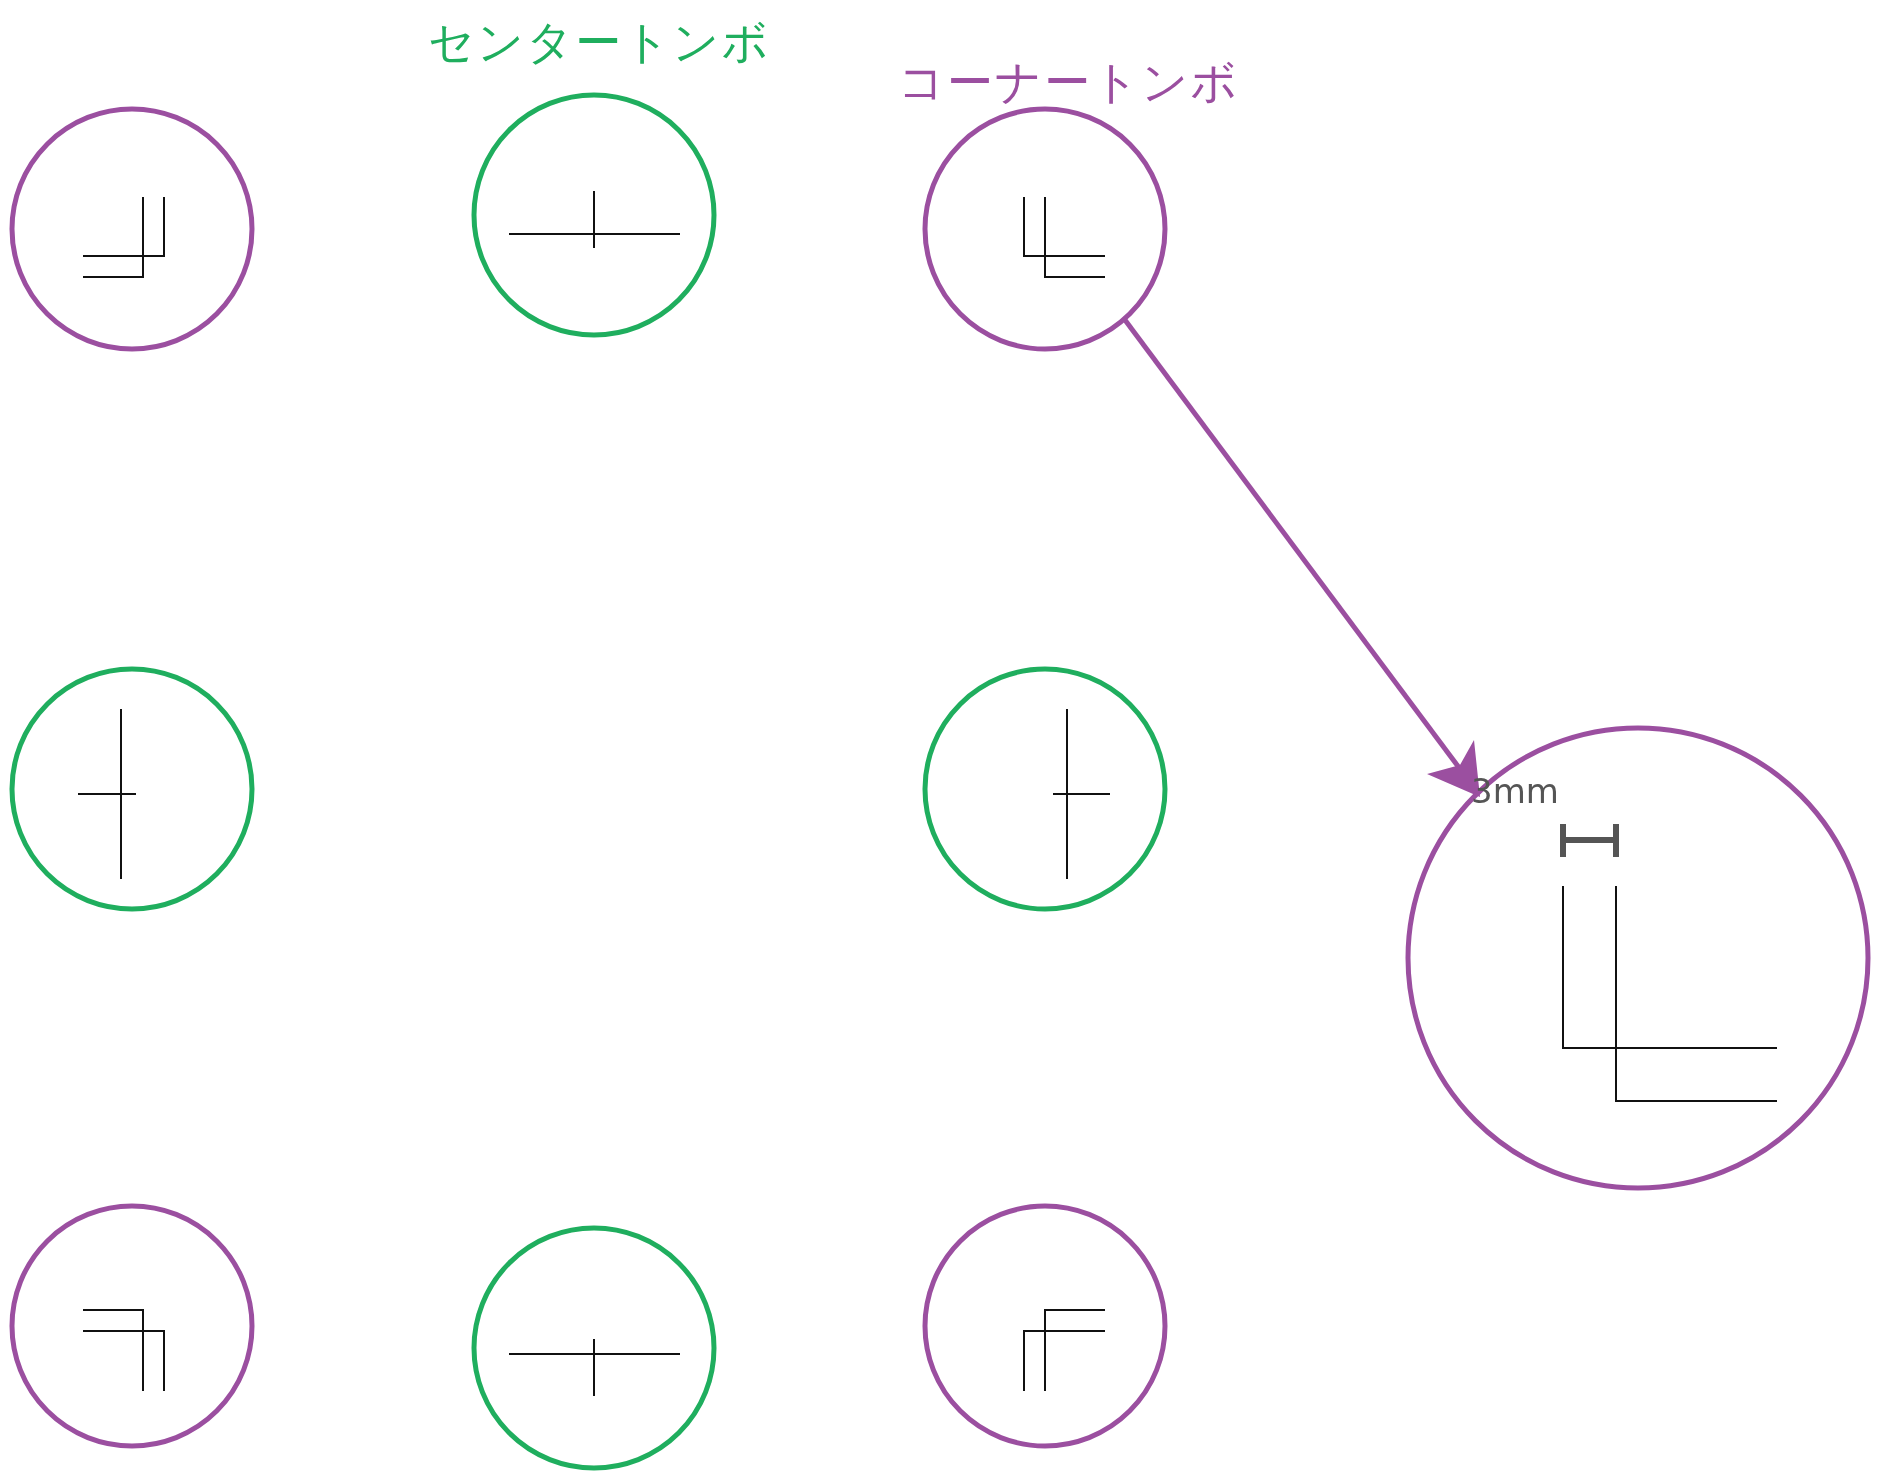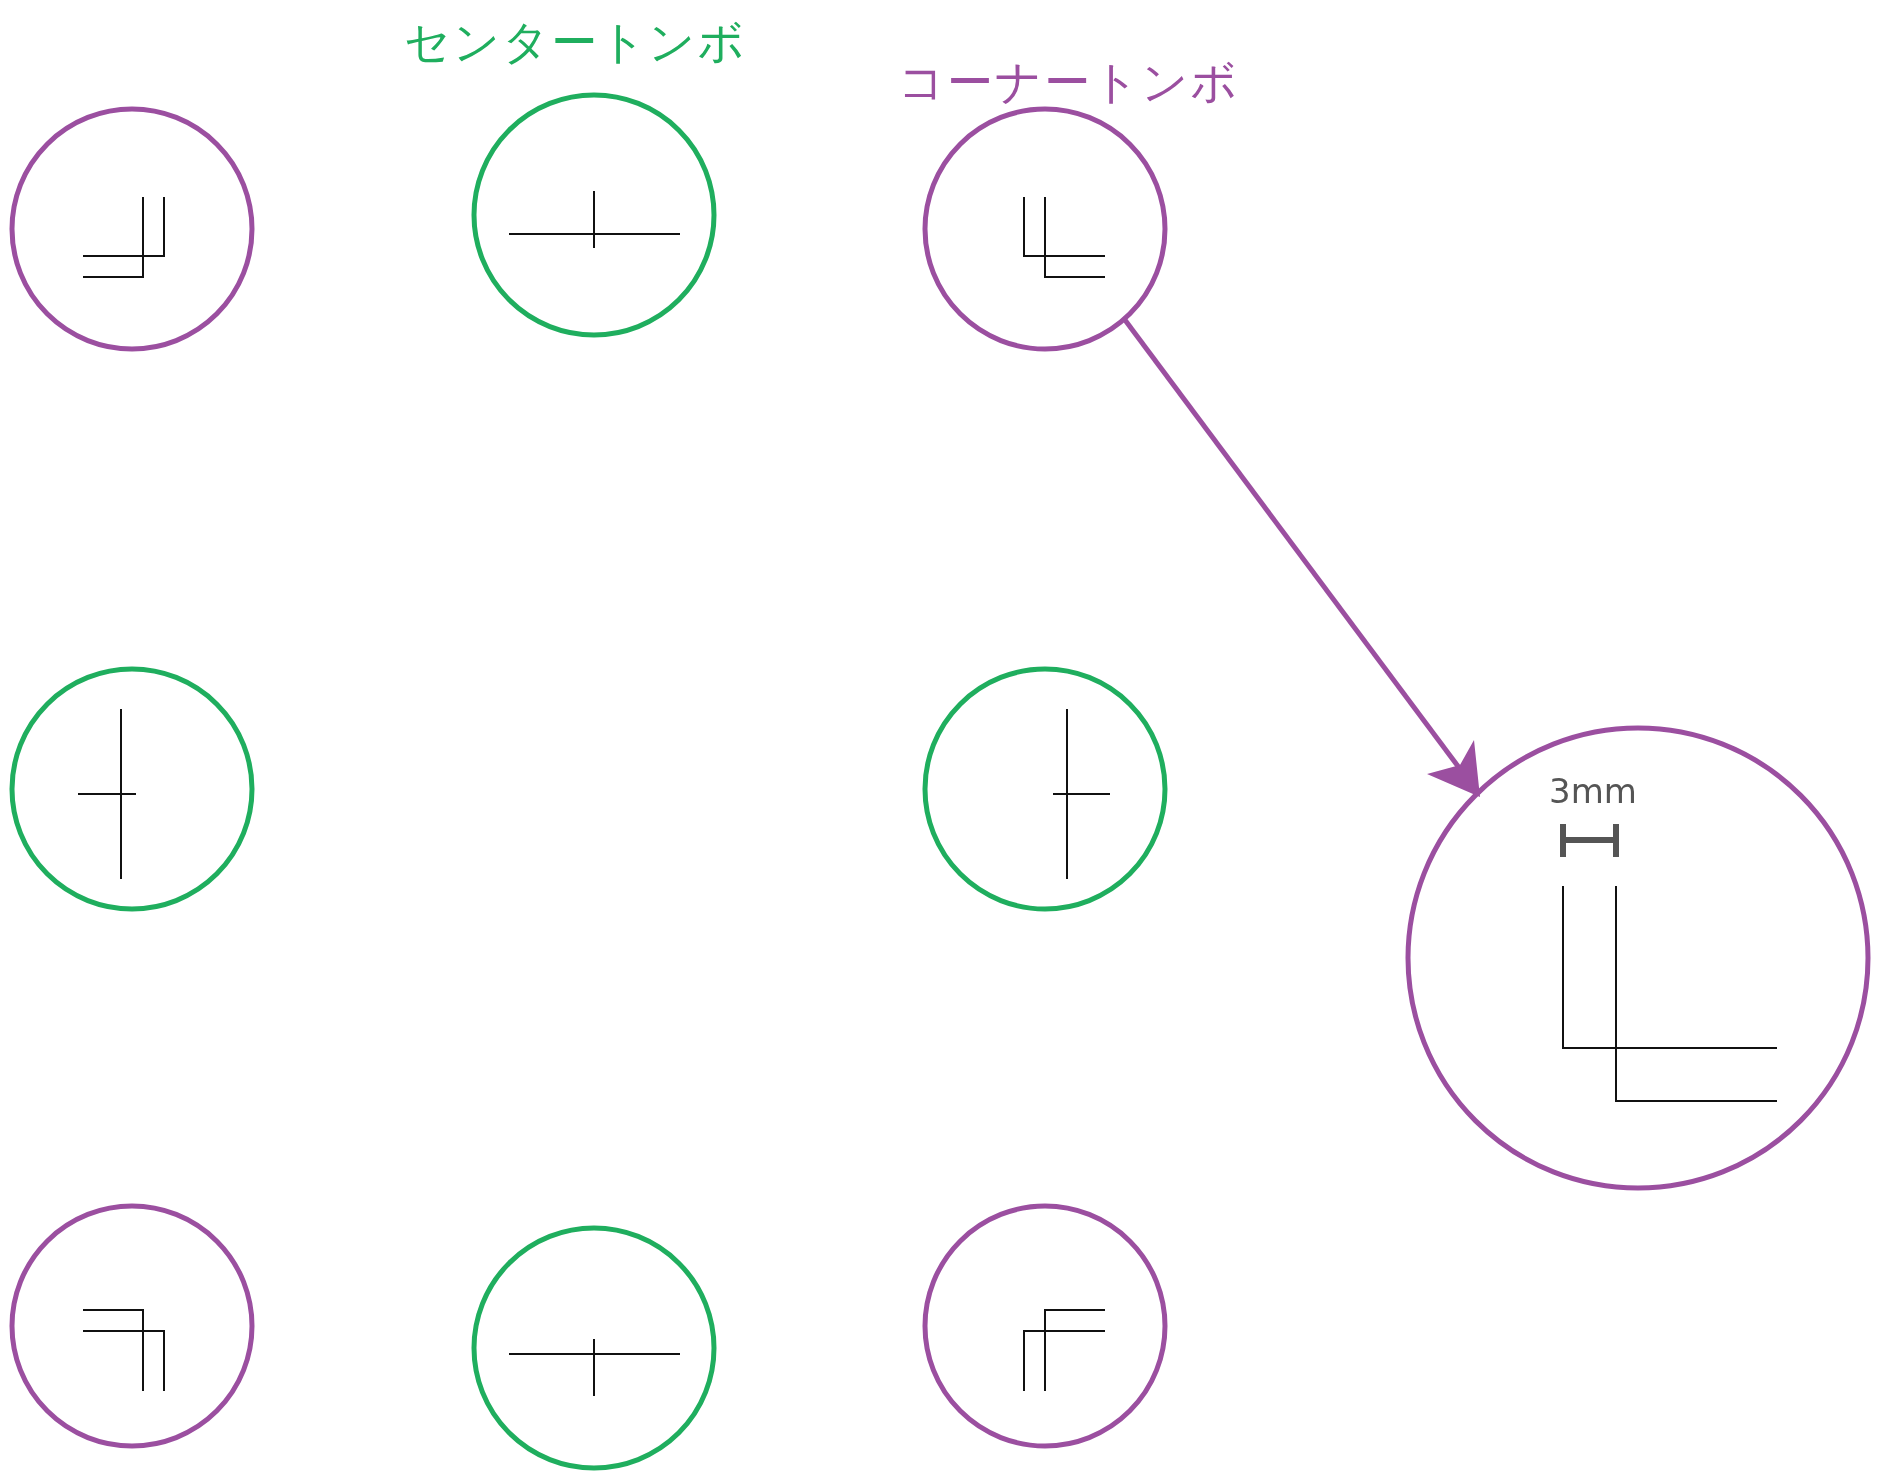--- a/index.html
+++ b/index.html
@@ -25,31 +25,31 @@
       position: absolute;
       top: 14px;
       height: 56px;
       font-size: 46px;
       line-height: 56px;
       letter-spacing: 2px;
       white-space: nowrap;
       font-family: "DejaVu Sans", "Liberation Sans", sans-serif;
     }
     .title-center {
-      left: 404px;
+      left: 428px;
       color: #1fae5e;
     }
     .title-corner {
       left: 898px;
       color: #9b4fa0;
       margin-top: 40px;
     }
     .dim-label {
       position: absolute;
-      left: 1549px;
+      left: 1471px;
       top: 772px;
       font-size: 34px;
       line-height: 38px;
       color: #555555;
       font-family: "DejaVu Sans", "Liberation Sans", sans-serif;
     }
   </style>
 </head>
 <body>
 

